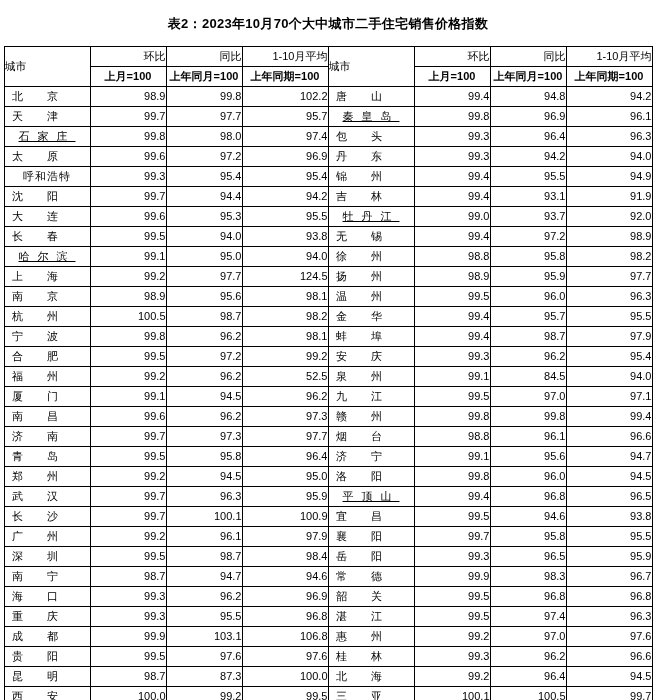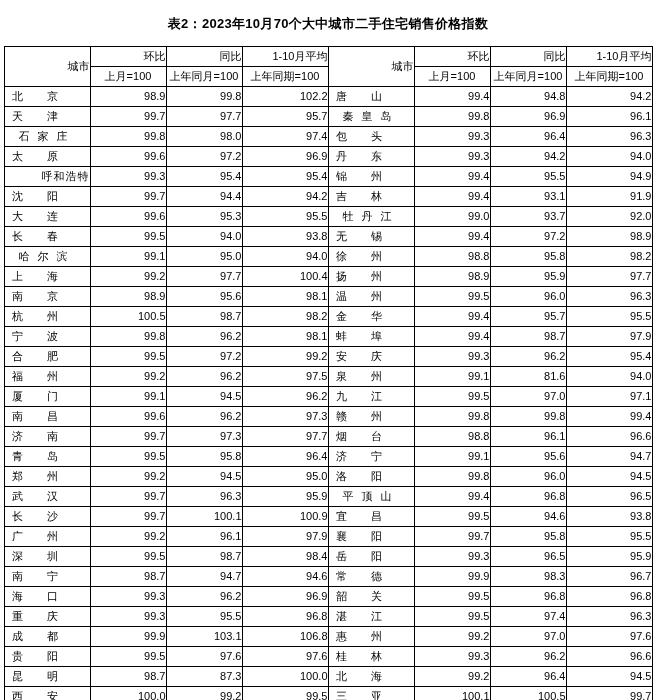--- a/index.html
+++ b/index.html
@@ -38,52 +38,53 @@
   }
   table.main td, table.main th {
     border: 1px solid #000000;
     font-size: 11px;
     font-family: "Liberation Sans", "DejaVu Sans", sans-serif;
     padding: 0;
     height: 19px;
     line-height: 19px;
   }
   .hdr-city {
-    text-align: right;
+    text-align: left;
     vertical-align: middle;
     font-size: 11.5px;
   }
   .hdr-top {
     text-align: right;
     font-size: 11.5px;
     height: 19px;
   }
   .hdr-sub {
     text-align: center;
     font-size: 10px;
     height: 19px;
+    font-weight: bold;
   }
   .city-name {
     text-align: center;
     font-size: 11.5px;
     letter-spacing: 0px;
     white-space: nowrap;
   }
   .num {
     text-align: right;
     padding-right: 14px;
     font-size: 11px;
   }
   .col-city { width: 86px; }
   .col-num  { width: 76px; }
   .col-num3 { width: 86px; }
   
   .j2 { letter-spacing: 24px; padding-left: 24px; margin-left: 24px; }
-  .j3 { letter-spacing: 8px; padding-left: 8px; }
-  .j4 { letter-spacing: 1px; padding-left: 1px; text-align: right; }
+  .j3 { letter-spacing: 8px; padding-left: 8px; text-decoration: underline; }
+  .j4 { letter-spacing: 1px; padding-left: 1px; }
 </style>
 </head>
 <body>
 
 <div class="page">
 
   <div class="title">表2：2023年10月70个大中城市二手住宅销售价格指数</div>
 
   <table class="main">
     <colgroup>
@@ -204,21 +205,21 @@
           <td class="num">94.0</td>
           <td class="city-name j2">徐州</td>
           <td class="num">98.8</td>
           <td class="num">95.8</td>
           <td class="num">98.2</td>
         </tr>
         <tr>
           <td class="city-name j2">上海</td>
           <td class="num">99.2</td>
           <td class="num">97.7</td>
-          <td class="num">100.4</td>
+          <td class="num">124.5</td>
           <td class="city-name j2">扬州</td>
           <td class="num">98.9</td>
           <td class="num">95.9</td>
           <td class="num">97.7</td>
         </tr>
         <tr>
           <td class="city-name j2">南京</td>
           <td class="num">98.9</td>
           <td class="num">95.6</td>
           <td class="num">98.1</td>
@@ -254,24 +255,24 @@
           <td class="num">99.2</td>
           <td class="city-name j2">安庆</td>
           <td class="num">99.3</td>
           <td class="num">96.2</td>
           <td class="num">95.4</td>
         </tr>
         <tr>
           <td class="city-name j2">福州</td>
           <td class="num">99.2</td>
           <td class="num">96.2</td>
-          <td class="num">97.5</td>
+          <td class="num">52.5</td>
           <td class="city-name j2">泉州</td>
           <td class="num">99.1</td>
-          <td class="num">81.6</td>
+          <td class="num">84.5</td>
           <td class="num">94.0</td>
         </tr>
         <tr>
           <td class="city-name j2">厦门</td>
           <td class="num">99.1</td>
           <td class="num">94.5</td>
           <td class="num">96.2</td>
           <td class="city-name j2">九江</td>
           <td class="num">99.5</td>
           <td class="num">97.0</td>

